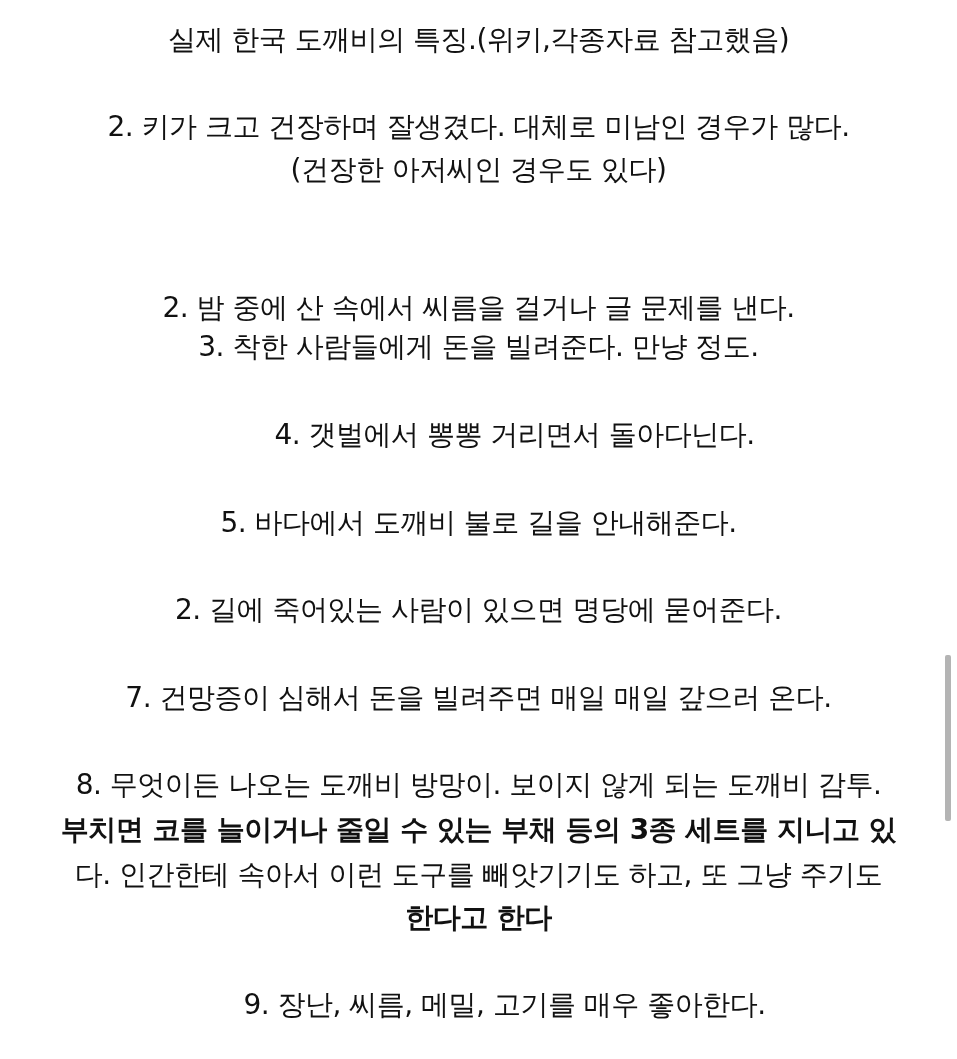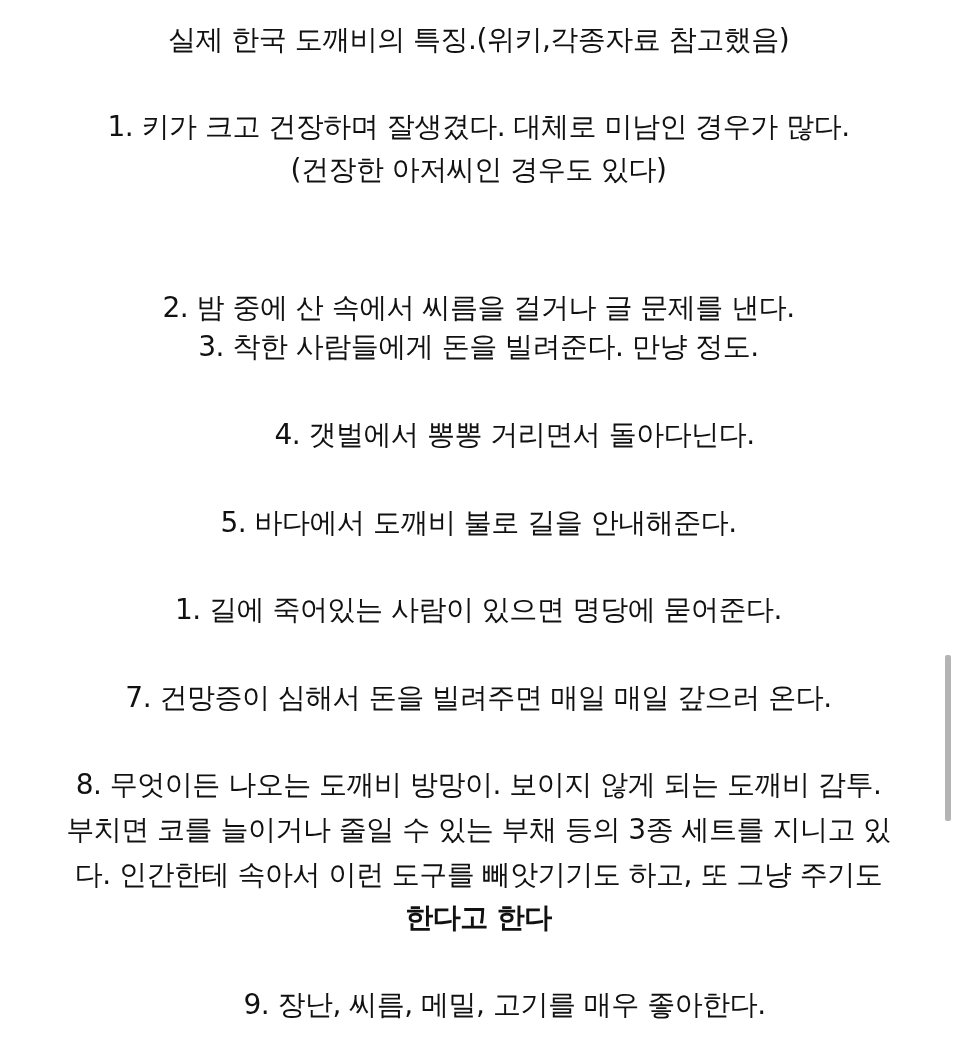--- a/index.html
+++ b/index.html
@@ -50,51 +50,51 @@
       border-radius: 2px;
     }
   </style>
 </head>
 <body>
 
 <div class="doc">
   <div class="line" style="top:20px;">실제 한국 도깨비의 특징.(위키,각종자료 참고했음)</div>
 
   <div>
-    <div class="line" style="top:107px;">1. 키가 크고 건장하며 잘생겼다. 대체로 미남인 경우가 많다.</div>
+    <div class="line" style="top:107px;">2. 키가 크고 건장하며 잘생겼다. 대체로 미남인 경우가 많다.</div>
     <div class="line" style="top:150px;">(건장한 아저씨인 경우도 있다)</div>
   </div>
 
   <div>
     <div class="line" style="top:240px;margin-top:48px;">2. 밤 중에 산 속에서 씨름을 걸거나 글 문제를 낸다.</div>
   </div>
 
   <div>
     <div class="line" style="top:327px;">3. 착한 사람들에게 돈을 빌려준다. 만냥 정도.</div>
   </div>
 
   <div>
     <div class="line" style="top:415px;margin-left:36px;">4. 갯벌에서 뽕뽕 거리면서 돌아다닌다.</div>
   </div>
 
   <div>
     <div class="line" style="top:503px;">5. 바다에서 도깨비 불로 길을 안내해준다.</div>
   </div>
 
   <div>
-    <div class="line" style="top:590px;">1. 길에 죽어있는 사람이 있으면 명당에 묻어준다.</div>
+    <div class="line" style="top:590px;">2. 길에 죽어있는 사람이 있으면 명당에 묻어준다.</div>
   </div>
 
   <div>
     <div class="line" style="top:678px;">7. 건망증이 심해서 돈을 빌려주면 매일 매일 갚으러 온다.</div>
   </div>
 
   <div>
     <div class="line" style="top:765px;">8. 무엇이든 나오는 도깨비 방망이. 보이지 않게 되는 도깨비 감투.</div>
-    <div class="line" style="top:810px;">부치면 코를 늘이거나 줄일 수 있는 부채 등의 3종 세트를 지니고 있</div>
+    <div class="line" style="top:810px;font-weight:bold;">부치면 코를 늘이거나 줄일 수 있는 부채 등의 3종 세트를 지니고 있</div>
     <div class="line" style="top:855px;">다. 인간한테 속아서 이런 도구를 빼앗기기도 하고, 또 그냥 주기도</div>
     <div class="line" style="top:898px;font-weight:bold;">한다고 한다</div>
   </div>
 
   <div>
     <div class="line" style="top:985px;margin-left:26px;">9. 장난, 씨름, 메밀, 고기를 매우 좋아한다.</div>
   </div>
 </div>
 
 <div class="scrollbar-track"></div>

